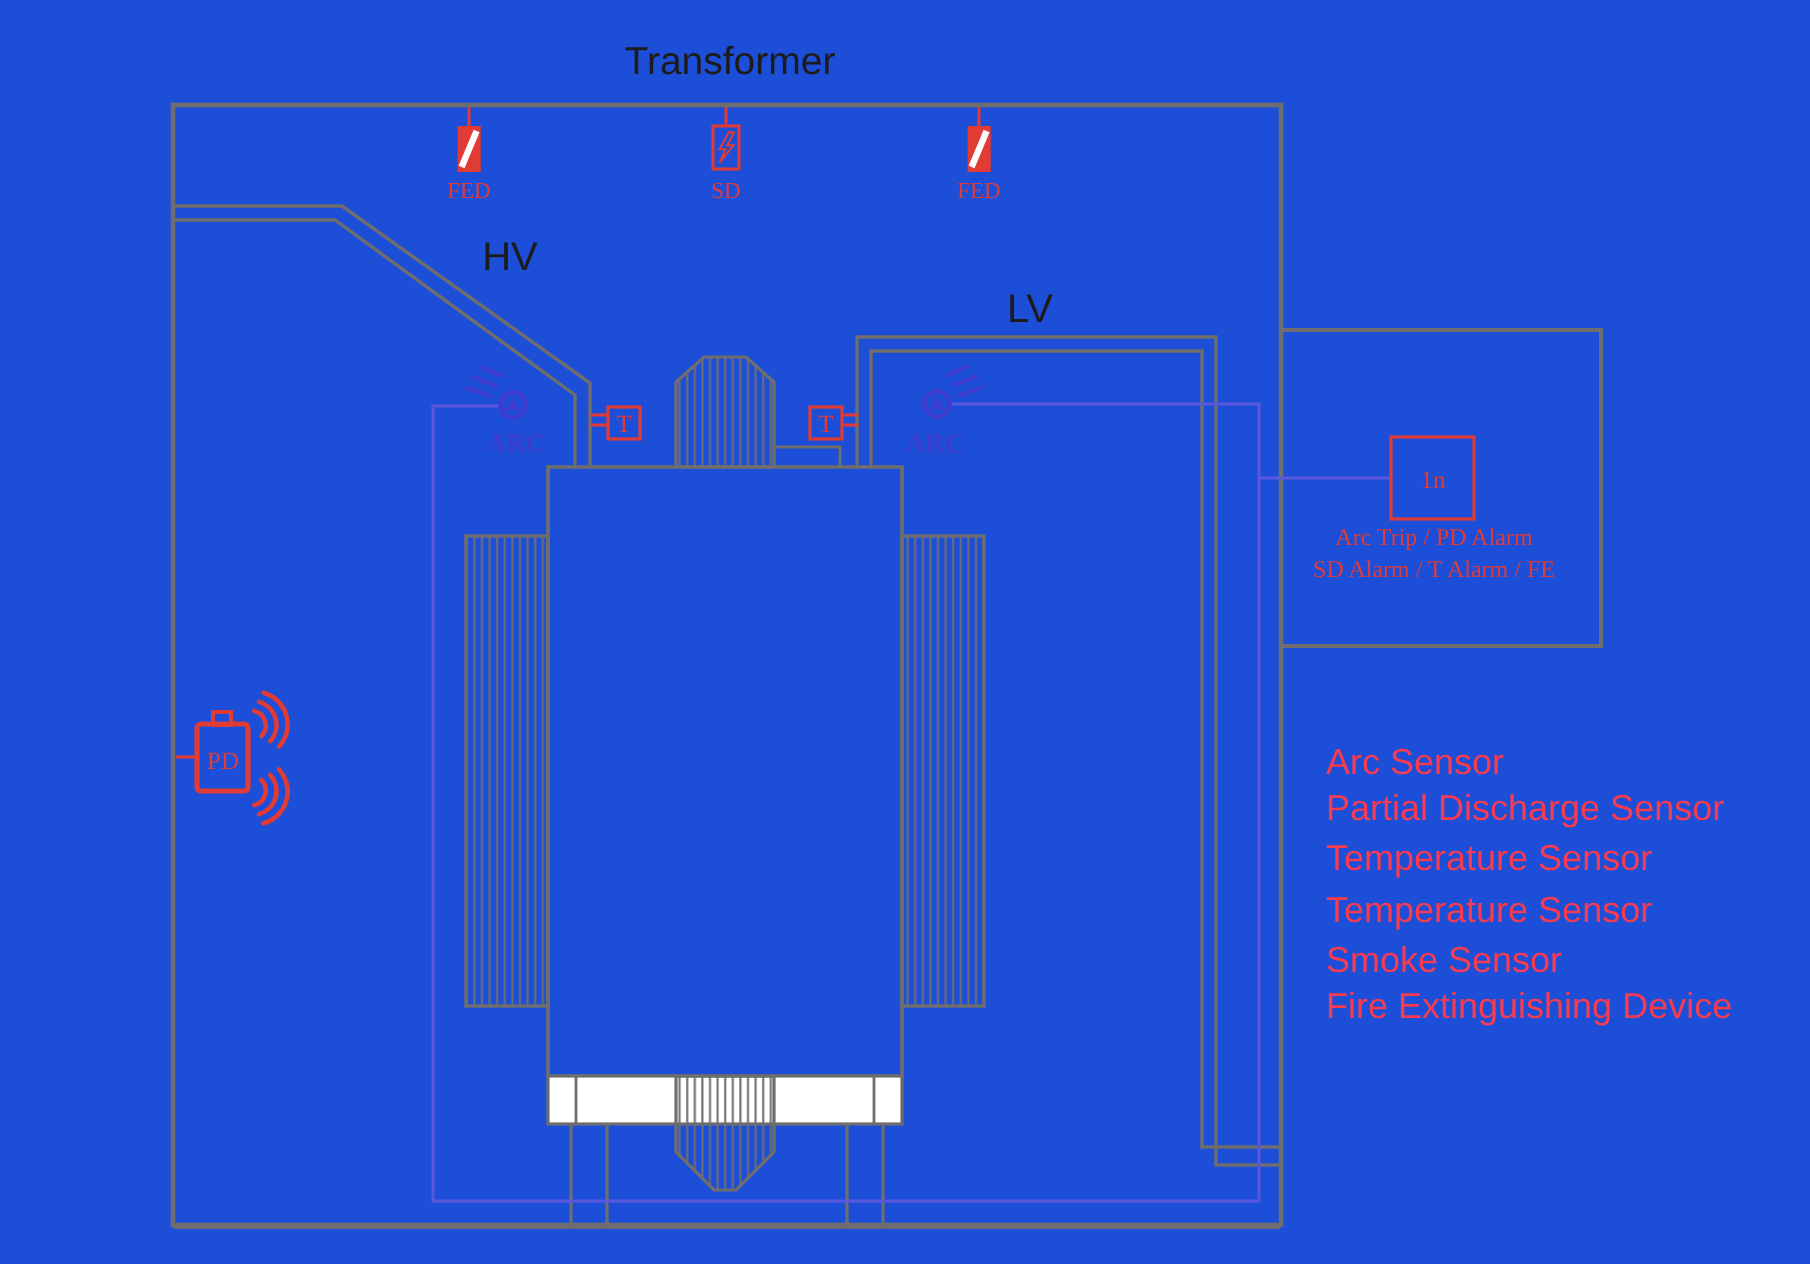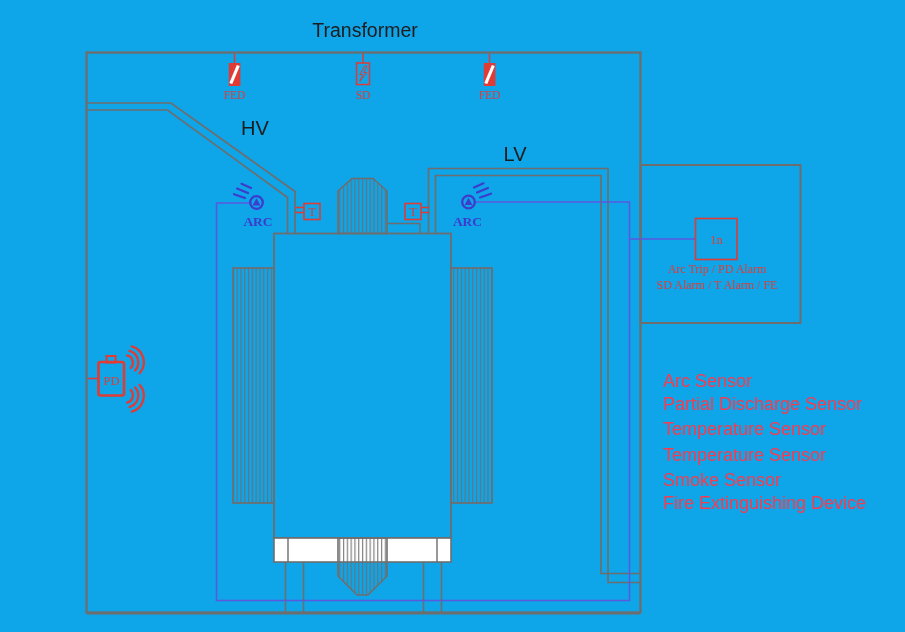--- a/index.html
+++ b/index.html
@@ -4,21 +4,21 @@
 <style>
   :root{
     --gray:#6e6e6e;
     --red:#e03b35;
     --legendred:#f83b4e;
     --blue:#3d3ccc;
     --wire:#5b58dd;
     --ink:#1c1c1c;
   }
   html,body{margin:0;padding:0;background:#ffffff;}
-  .stage{position:relative;width:905px;height:632px;background:#0ea5e9;overflow:hidden;text-align:right;}
+  .stage{position:relative;width:905px;height:632px;background:#1d4ed8;overflow:hidden;text-align:right;}
   svg{display:block;}
   .sans{font-family:"Liberation Sans","DejaVu Sans",sans-serif;}
   .serif{font-family:"Liberation Serif","DejaVu Serif",serif;}
   .t-title{font-size:19.5px;fill:var(--ink);}
   .t-bus{font-size:20px;fill:var(--ink);}
   .t-red-s{font-size:11.5px;fill:var(--red);}
   .t-red-m{font-size:12.5px;fill:var(--red);}
   .t-alarm{font-size:12px;fill:var(--red);}
   .t-arc{font-size:13.5px;font-weight:bold;fill:var(--blue);}
   .t-legend{font-size:18px;fill:var(--legendred);}

